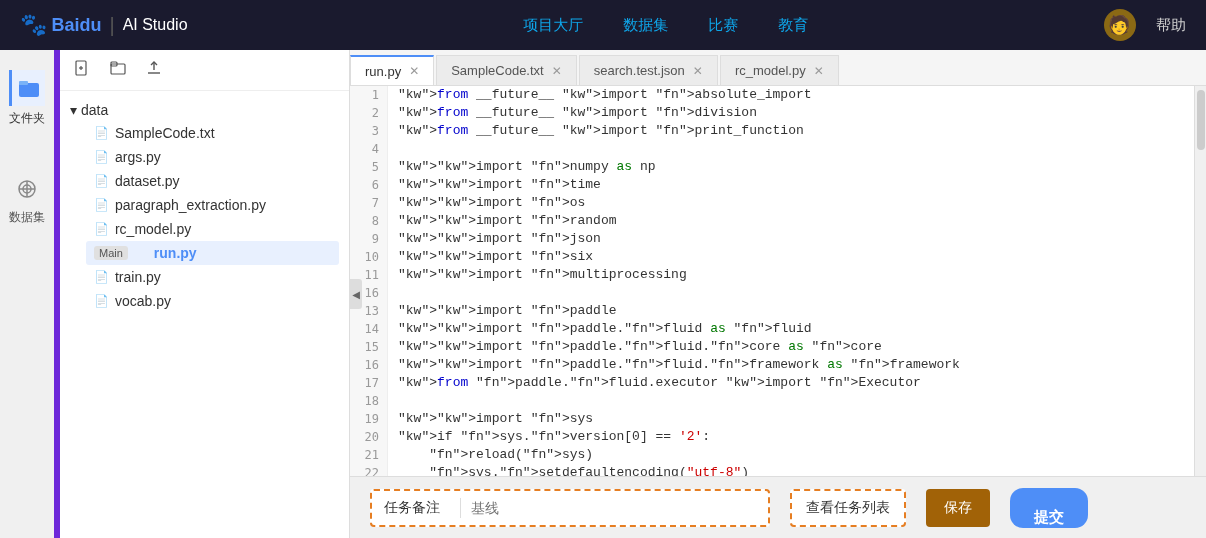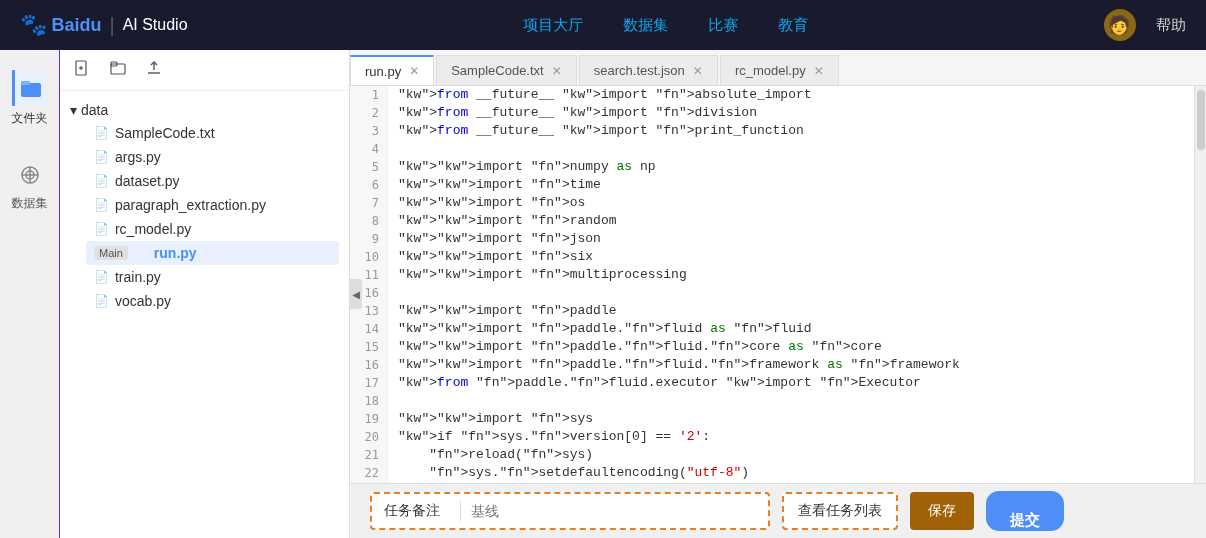--- a/index.html
+++ b/index.html
@@ -71,22 +71,22 @@
     }
 
     
     .left-sidebar {
       width: 60px;
       background: #f0f0f0;
       display: flex;
       flex-direction: column;
       align-items: center;
       padding-top: 10px;
-      border-right: 1px solid #6d28d9;
-      gap: 10px;
+      border-right: 6px solid #6d28d9;
+      gap: 24px;
     }
     .sidebar-tab {
       display: flex;
       flex-direction: column;
       align-items: center;
       margin-top: 10px;
       cursor: pointer;
     }
     .sidebar-tab-icon {
       width: 36px; height: 36px;
@@ -287,27 +287,27 @@
       justify-content: center;
       cursor: pointer;
       font-size: 10px;
       color: #666;
       border-radius: 0 3px 3px 0;
       z-index: 10;
     }
 
     
     .bottom-bar {
-      height: 55px;
+      height: 62px;
       background: #f0f0f0;
       border-top: 1px solid #ddd;
       display: flex;
       align-items: center;
       padding: 0 20px;
-      gap: 12px;
+      gap: 20px;
     }
     .task-input-group {
       display: flex;
       align-items: center;
       border: 2px dashed #e67e22;
       border-radius: 4px;
       background: white;
       padding: 4px 12px;
       gap: 0;
       height: 38px;

